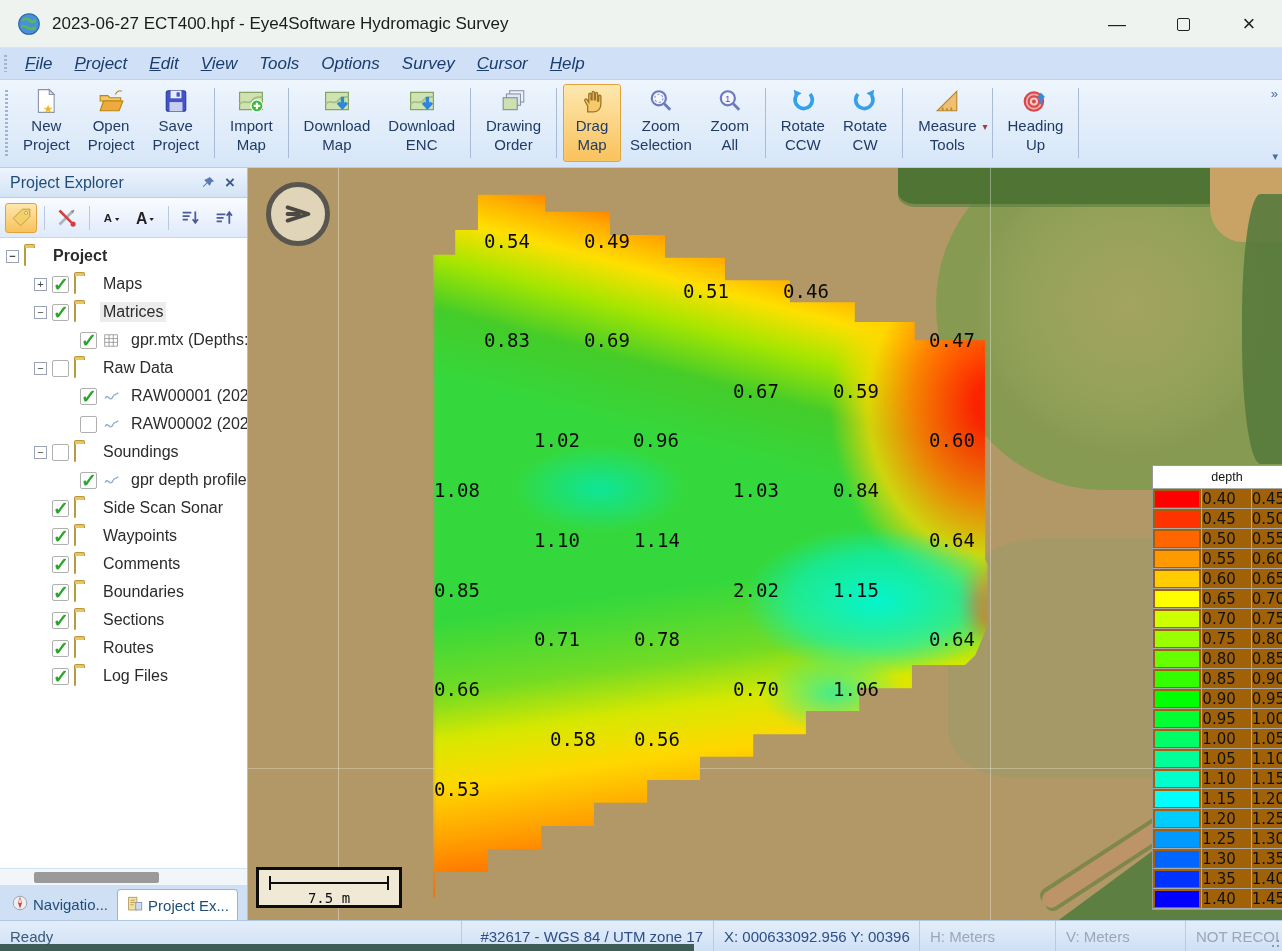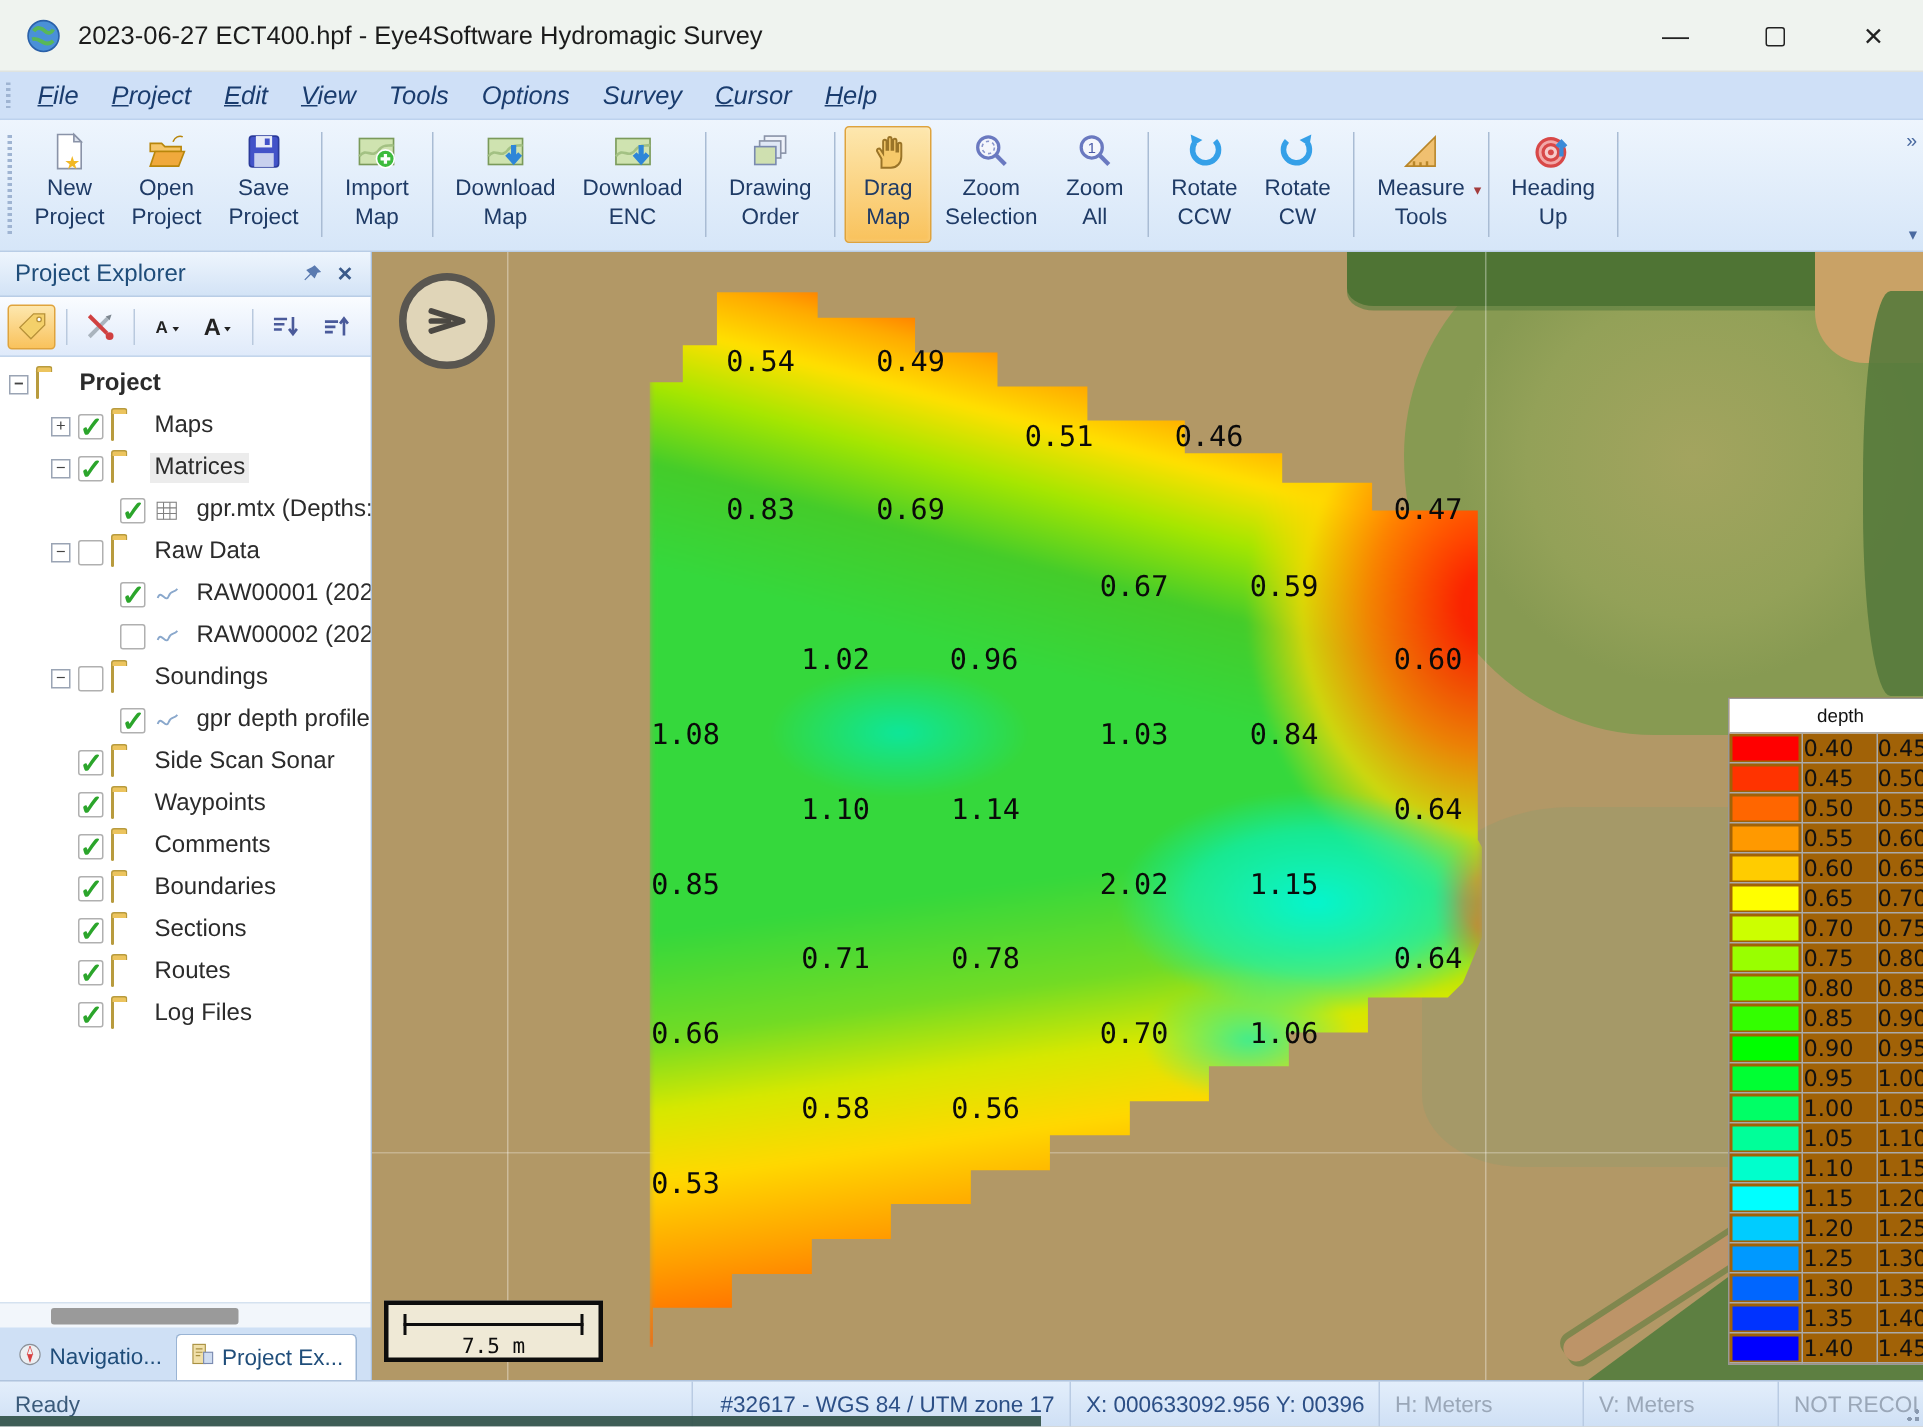--- a/index.html
+++ b/index.html
@@ -520,21 +520,21 @@
           <span class="depth-label" style="left: 704px; top: 372px;">0.64</span>
           <span class="depth-label" style="left: 209px; top: 422px;">0.85</span>
           <span class="depth-label" style="left: 508px; top: 422px;">2.02</span>
           <span class="depth-label" style="left: 608px; top: 422px;">1.15</span>
           <span class="depth-label" style="left: 309px; top: 471px;">0.71</span>
           <span class="depth-label" style="left: 409px; top: 471px;">0.78</span>
           <span class="depth-label" style="left: 704px; top: 471px;">0.64</span>
           <span class="depth-label" style="left: 209px; top: 521px;">0.66</span>
           <span class="depth-label" style="left: 508px; top: 521px;">0.70</span>
           <span class="depth-label" style="left: 608px; top: 521px;">1.06</span>
-          <span class="depth-label" style="left: 309px; top: 571px;">0.58</span>
+          <span class="depth-label" style="left: 325px; top: 571px;">0.58</span>
           <span class="depth-label" style="left: 409px; top: 571px;">0.56</span>
           <span class="depth-label" style="left: 209px; top: 621px;">0.53</span>
         </div>
 
       <div id="compass">
         <svg viewBox="0 0 40 40">
             <path d="M9 27l22-7-22-7" fill="none" stroke="#3f3f3f" stroke-width="4" stroke-linejoin="round" stroke-linecap="round"></path>
             <path d="M9 20h12" stroke="#3f3f3f" stroke-width="4" stroke-linecap="round"></path>
           </svg>
       </div>

